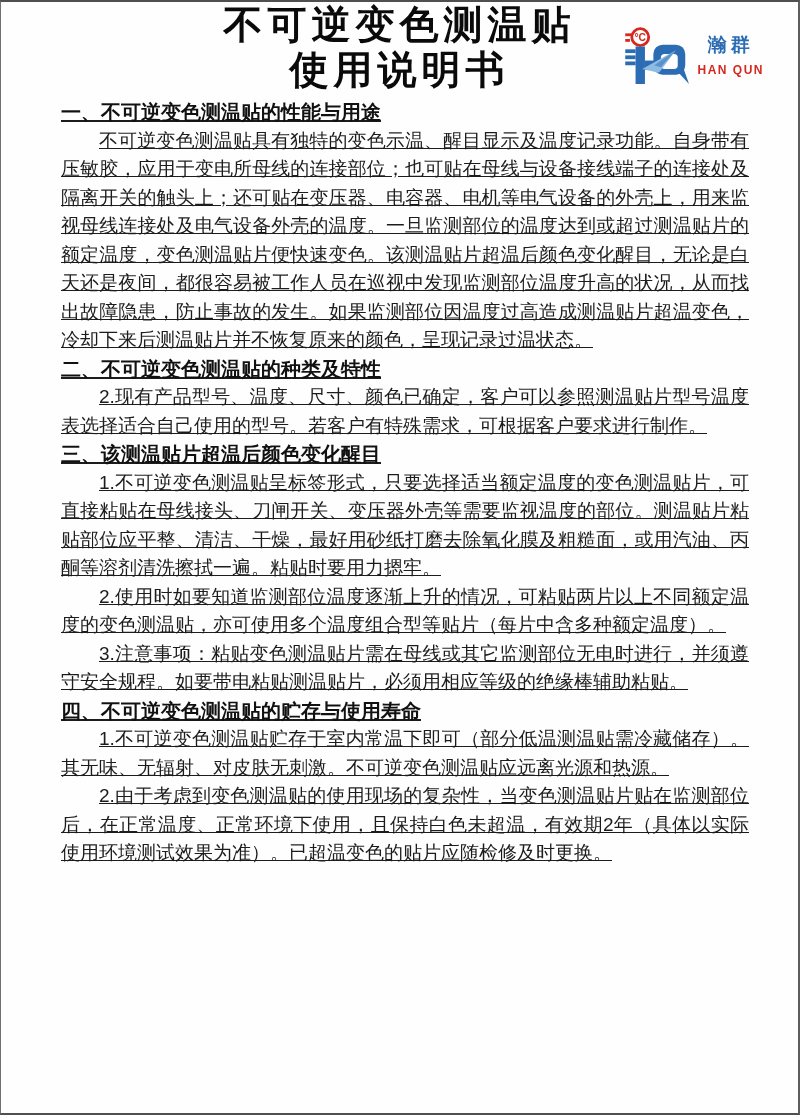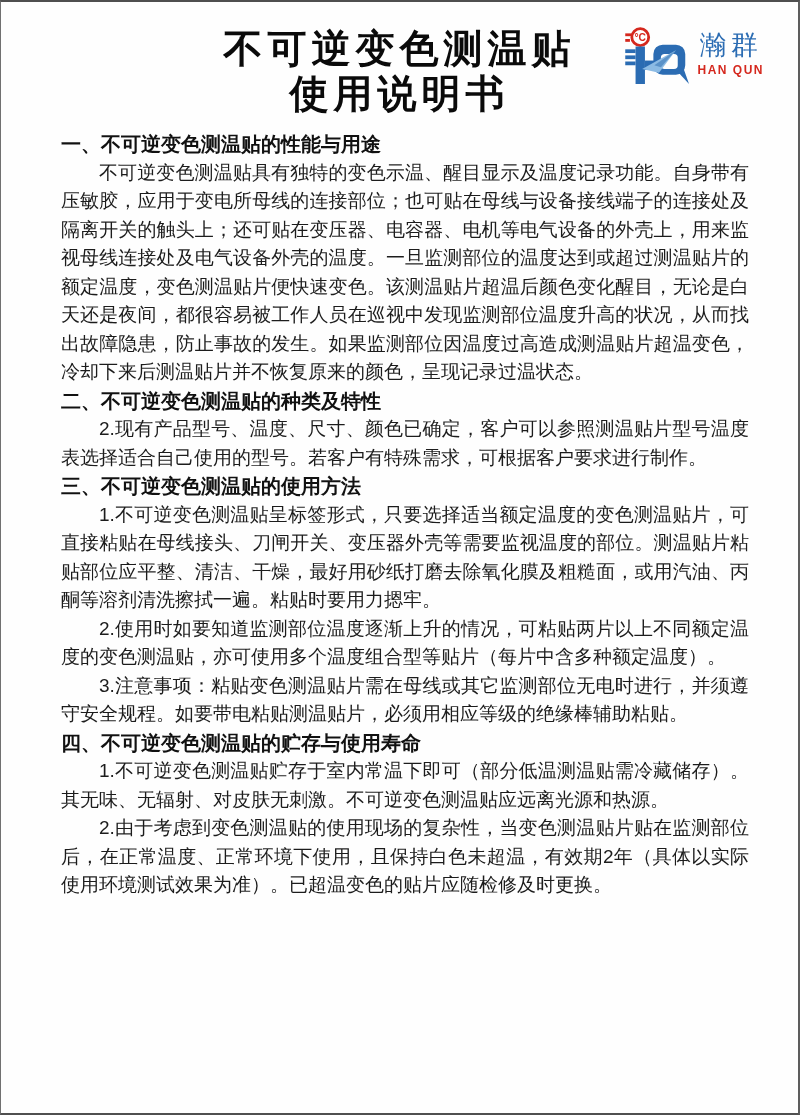--- a/index.html
+++ b/index.html
@@ -15,61 +15,62 @@
     height: 1115px;
     background: #fefefe;
     border-top: 2px solid #4f4f4f;
     border-bottom: 2px solid #4f4f4f;
     border-left: 1px solid #707070;
     border-right: 2px solid #5d5d5d;
     font-family: "Liberation Sans", sans-serif;
     color: #1c1c1c;
     overflow: hidden;
   }
-  .header { position: relative; padding-top: 24px; }
+  .header { position: relative; }
   .title-line {
     text-align: center;
     font-weight: 700;
     font-size: 39px;
     line-height: 45px;
     letter-spacing: 5px;
     color: #0a0a0a;
   }
   .logo {
     position: absolute;
     top: 22px;
     right: 34px;
     display: flex;
     align-items: flex-start;
     gap: 5px;
   }
   .logo-mark svg { display: block; }
   .logo-text { display: flex; flex-direction: column; align-items: center; margin-top: 6px; }
   .logo-cn {
     color: var(--brand-blue);
-    font-size: 27px;
-    font-weight: 400;
+    font-size: 19px;
+    font-weight: 700;
     letter-spacing: 4px;
     line-height: 30px;
     white-space: nowrap;
   }
   .logo-en {
     color: var(--brand-red);
     font-size: 12px;
     font-weight: 700;
     letter-spacing: 1.5px;
     margin-top: 3px;
     white-space: nowrap;
   }
   .doc-body {
-    margin: 14px 52px 0 60px;
+    margin: 6px 52px 0 60px;
     width: 688px;
     font-size: 19px;
     line-height: 28.5px;
     text-align: justify;
+    text-decoration: underline;
   }
   .doc-body h2 {
     font-size: 20px;
     font-weight: 700;
     color: #111111;
     line-height: 28.5px;
   }
   .doc-body p {
     text-indent: 2em;
     color: #1c1c1c;
@@ -118,21 +119,21 @@
       <h2>一、不可逆变色测温贴的性能与用途</h2>
     <p>不可逆变色测温贴具有独特的变色示温、醒目显示及温度记录功能。自身带有压敏胶，应用于变电所母线的连接部位；也可贴在母线与设备接线端子的连接处及隔离开关的触头上；还可贴在变压器、电容器、电机等电气设备的外壳上，用来监视母线连接处及电气设备外壳的温度。一旦监测部位的温度达到或超过测温贴片的额定温度，变色测温贴片便快速变色。该测温贴片超温后颜色变化醒目，无论是白天还是夜间，都很容易被工作人员在巡视中发现监测部位温度升高的状况，从而找出故障隐患，防止事故的发生。如果监测部位因温度过高造成测温贴片超温变色，冷却下来后测温贴片并不恢复原来的颜色，呈现记录过温状态。</p>
       </section>
 
     <section>
       <h2>二、不可逆变色测温贴的种类及特性</h2>
         <p>2.现有产品型号、温度、尺寸、颜色已确定，客户可以参照测温贴片型号温度表选择适合自己使用的型号。若客户有特殊需求，可根据客户要求进行制作。</p>
       </section>
 
     <section>
-      <h2>三、不可逆变色测温贴的使用方法</h2>
+      <h2>三、该测温贴片超温后颜色变化醒目</h2>
     <p>1.不可逆变色测温贴呈标签形式，只要选择适当额定温度的变色测温贴片，可直接粘贴在母线接头、刀闸开关、变压器外壳等需要监视温度的部位。测温贴片粘贴部位应平整、清洁、干燥，最好用砂纸打磨去除氧化膜及粗糙面，或用汽油、丙酮等溶剂清洗擦拭一遍。粘贴时要用力摁牢。</p>
         <p>2.使用时如要知道监测部位温度逐渐上升的情况，可粘贴两片以上不同额定温度的变色测温贴，亦可使用多个温度组合型等贴片（每片中含多种额定温度）。</p>
         <p>3.注意事项：粘贴变色测温贴片需在母线或其它监测部位无电时进行，并须遵守安全规程。如要带电粘贴测温贴片，必须用相应等级的绝缘棒辅助粘贴。</p>
       </section>
 
     <section>
       <h2>四、不可逆变色测温贴的贮存与使用寿命</h2>
     <p>1.不可逆变色测温贴贮存于室内常温下即可（部分低温测温贴需冷藏储存）。其无味、无辐射、对皮肤无刺激。不可逆变色测温贴应远离光源和热源。</p>
         <p>2.由于考虑到变色测温贴的使用现场的复杂性，当变色测温贴片贴在监测部位后，在正常温度、正常环境下使用，且保持白色未超温，有效期2年（具体以实际使用环境测试效果为准）。已超温变色的贴片应随检修及时更换。</p>
       </section>

